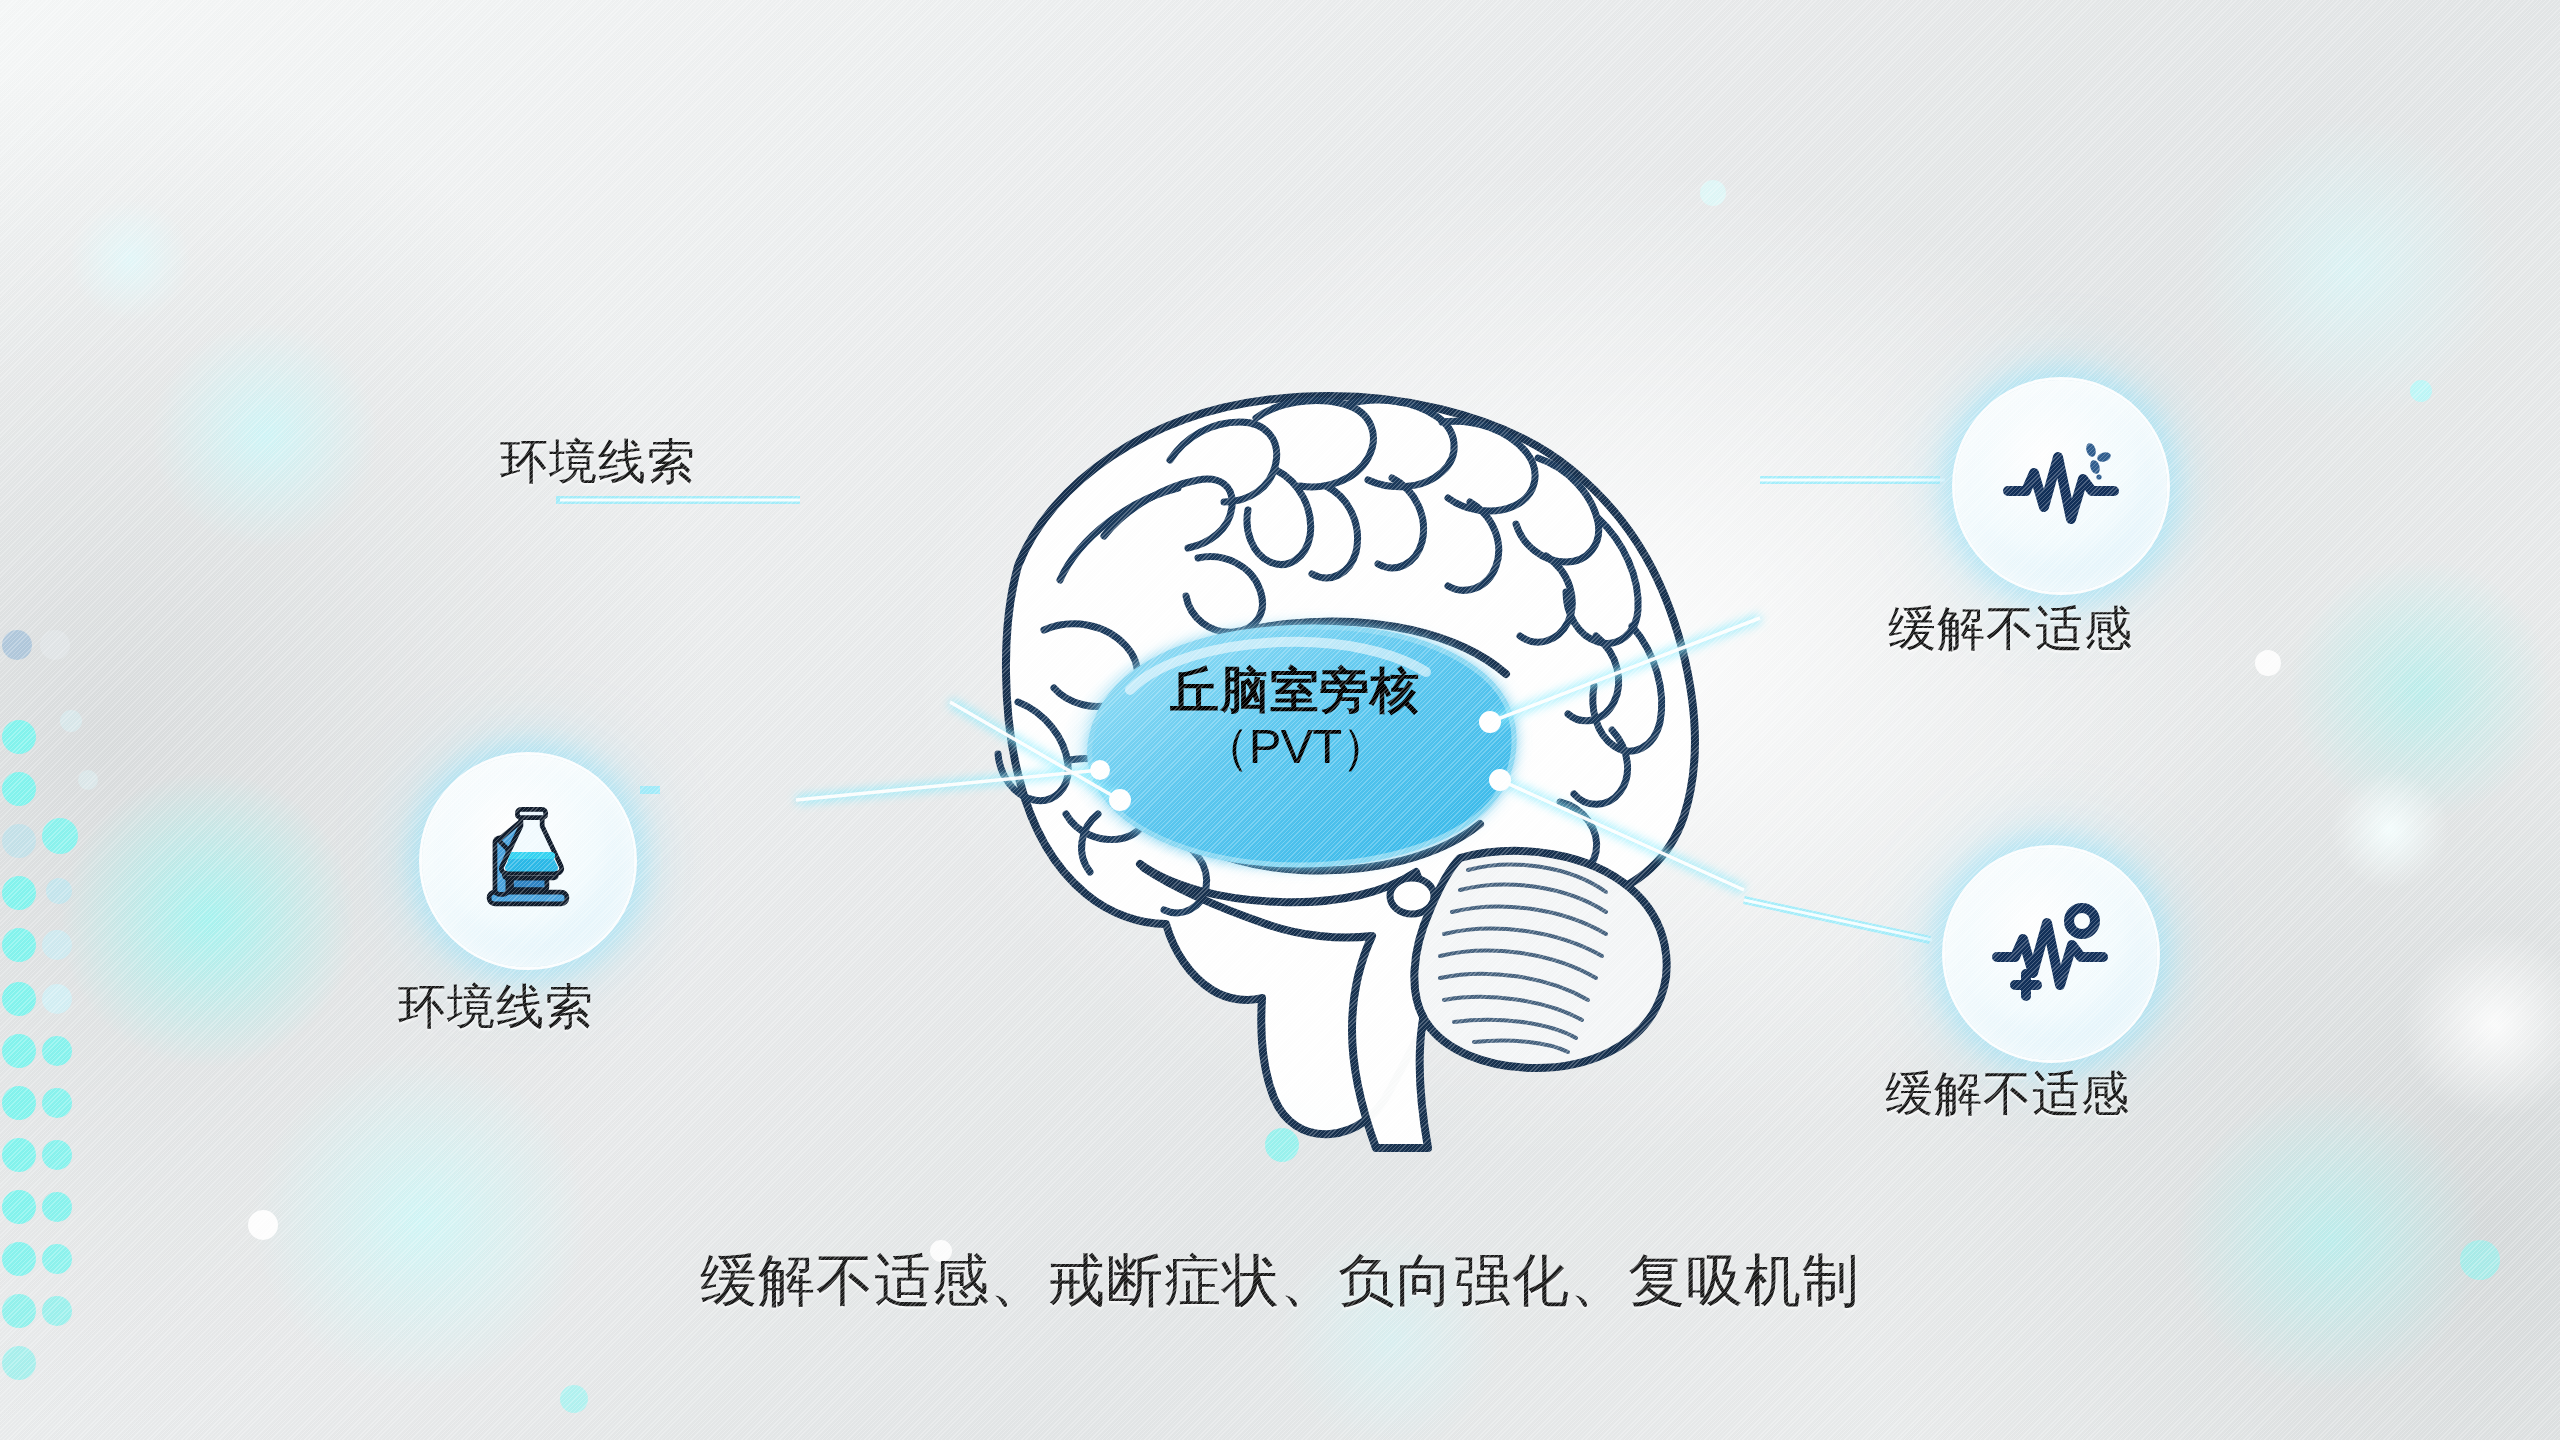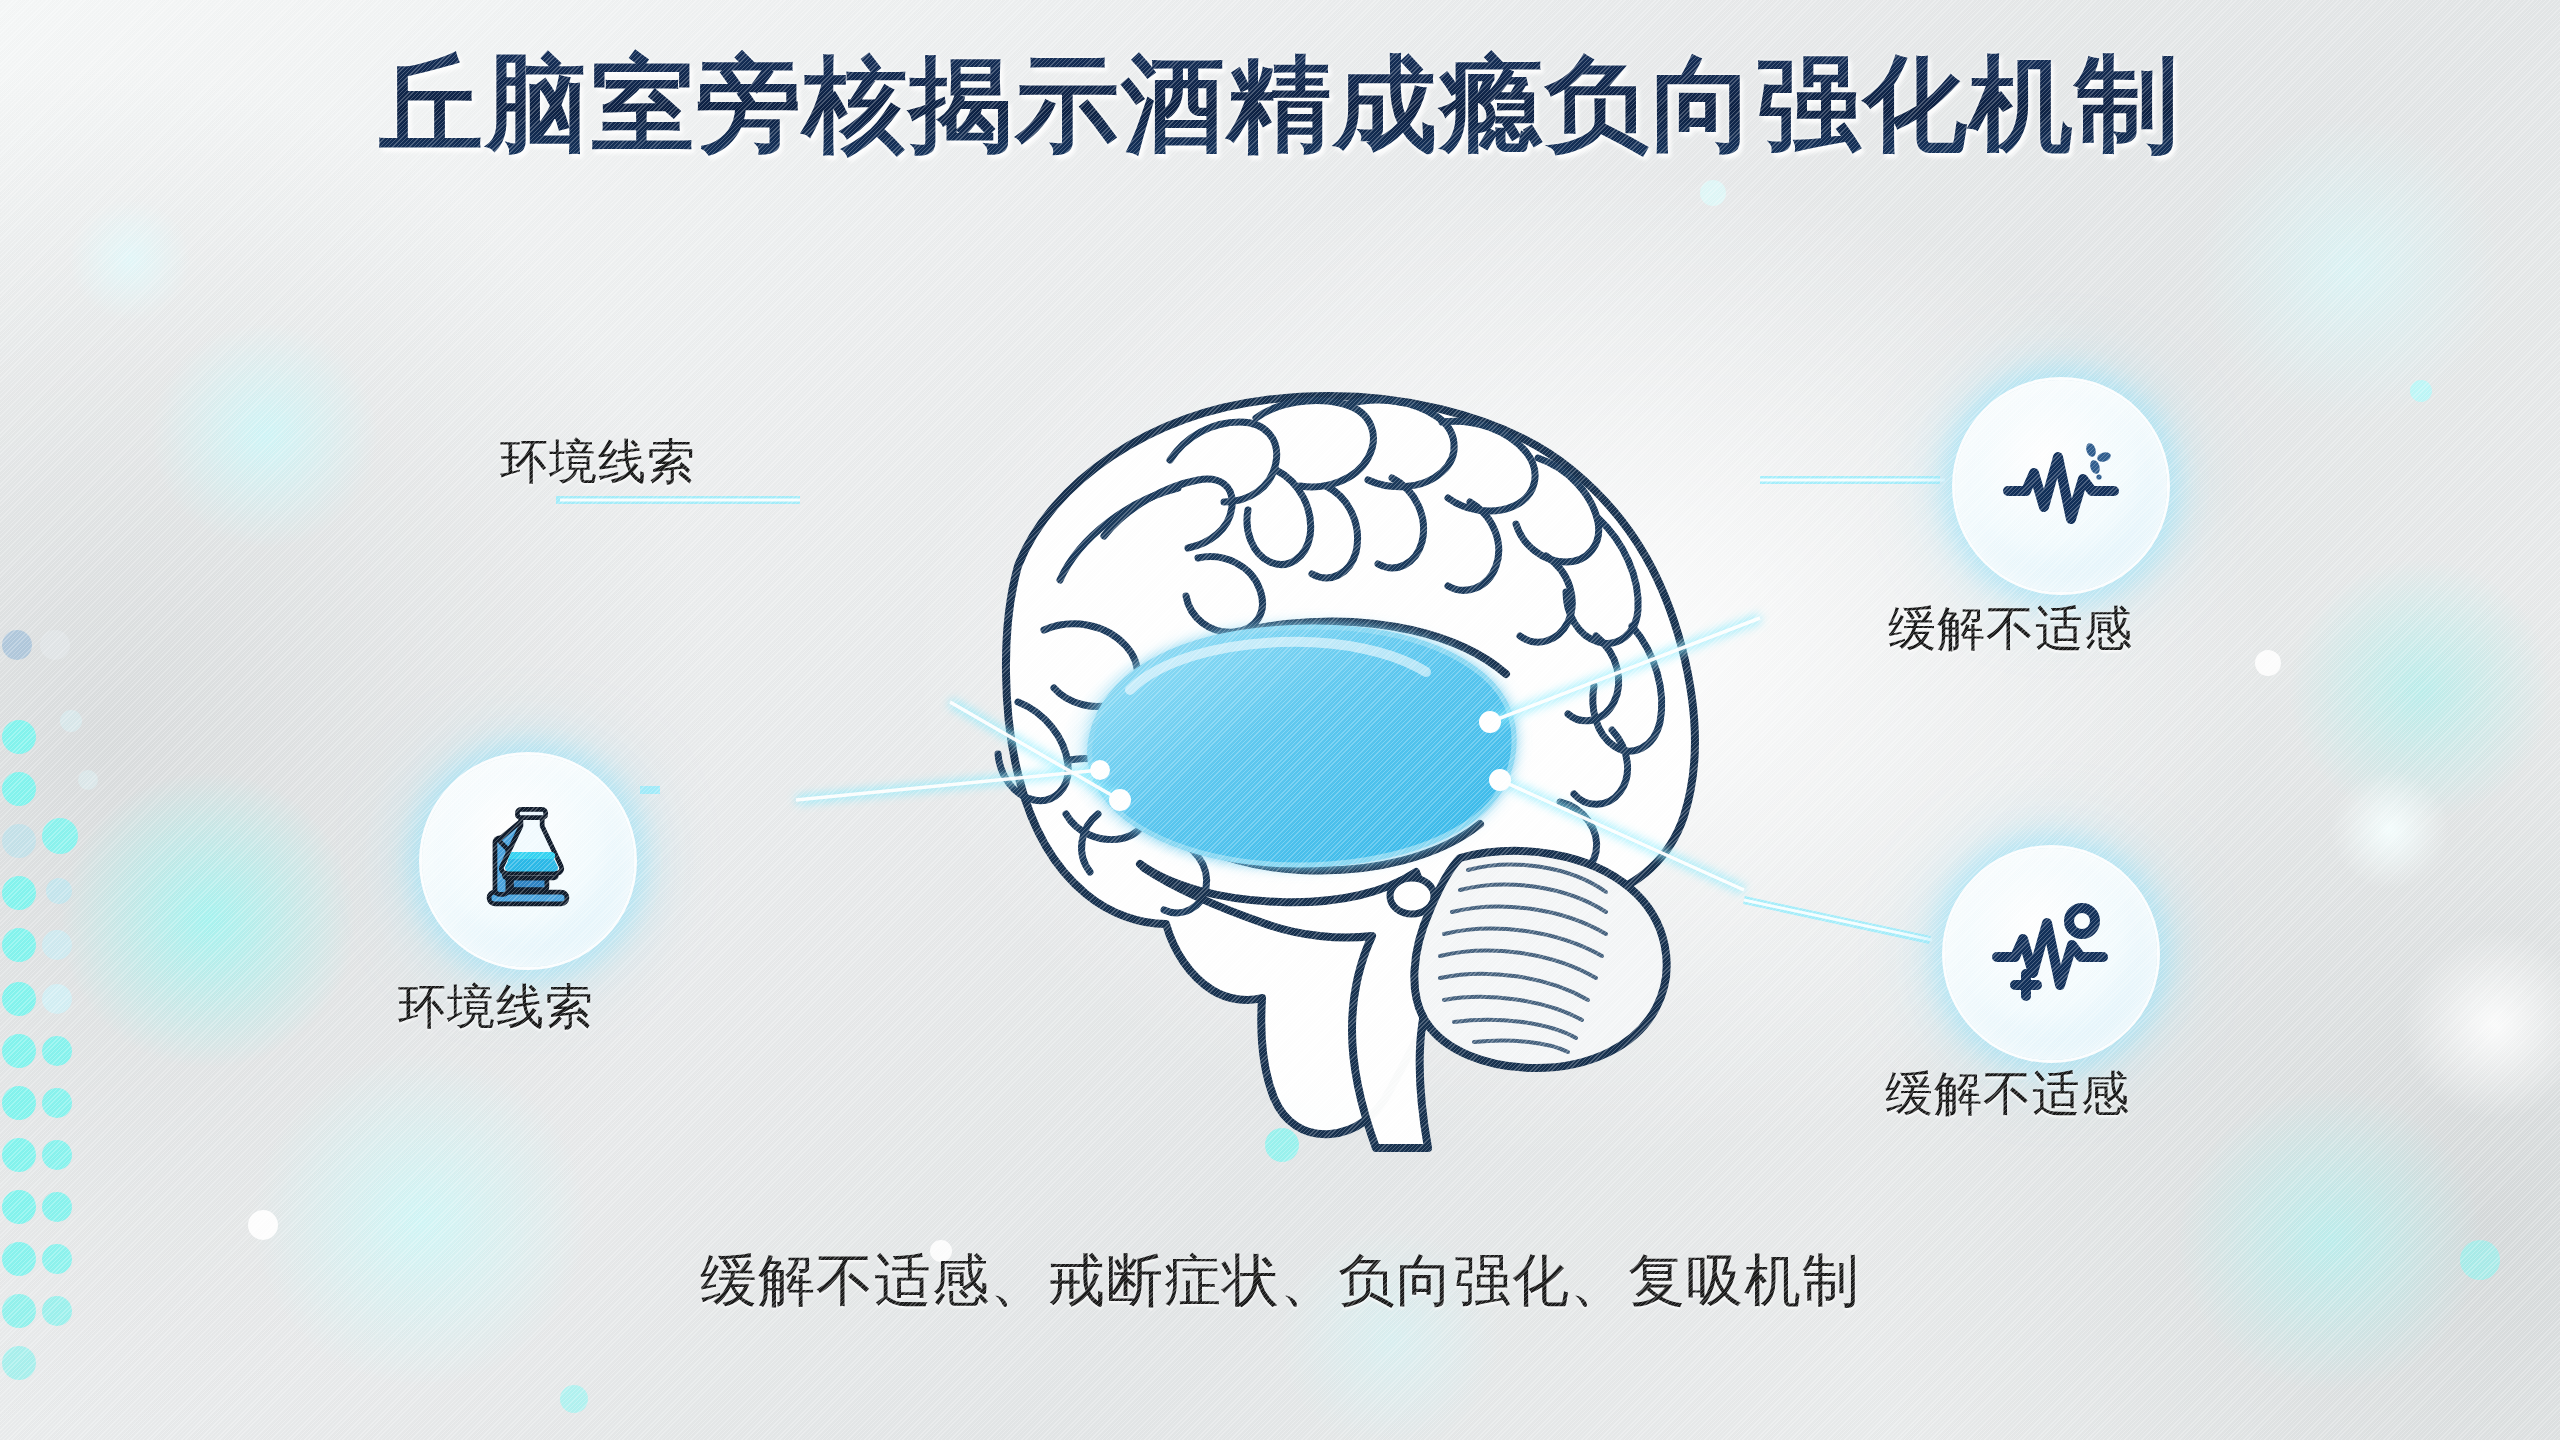--- a/index.html
+++ b/index.html
@@ -135,21 +135,20 @@
     <div class="dot" style="left:42px;top:602px;width:30px;height:30px;background:rgba(126,244,238,.9);"></div>
     <div class="dot" style="left:2px;top:652px;width:34px;height:34px;background:rgba(126,244,238,.9);"></div>
     <div class="dot" style="left:42px;top:654px;width:30px;height:30px;background:rgba(126,244,238,.85);"></div>
     <div class="dot" style="left:2px;top:704px;width:34px;height:34px;background:rgba(126,244,238,.8);"></div>
     <div class="dot" style="left:42px;top:706px;width:30px;height:30px;background:rgba(126,244,238,.7);"></div>
     <div class="dot" style="left:2px;top:756px;width:34px;height:34px;background:rgba(126,244,238,.6);"></div>
     <div class="dot" style="left:60px;top:120px;width:22px;height:22px;background:rgba(215,235,240,.7);"></div>
     <div class="dot" style="left:78px;top:180px;width:20px;height:20px;background:rgba(220,238,242,.6);"></div>
   </div>
 
-  <h1 id="title">丘脑室旁核揭示酒精成瘾负向强化机制</h1>
 
   <div id="brainWrap">
     <svg viewBox="0 0 1160 830" width="1160" height="830">
       <defs>
         <linearGradient id="pvtGrad" x1="0" y1="0" x2="1" y2="1">
           <stop offset="0%" stop-color="#9fe3f8"></stop>
           <stop offset="45%" stop-color="#5ec8f0"></stop>
           <stop offset="100%" stop-color="#34b8ea"></stop>
         </linearGradient>
         <radialGradient id="pvtGlow" cx="50%" cy="50%" r="50%">
@@ -274,20 +273,24 @@
       <path d="M1760 480 L1940 480"></path>
       <path d="M1744 900 L1930 940"></path>
     </g>
     <g stroke="#ffffff" stroke-width="3" fill="none" opacity=".9">
       <path d="M800 500 L560 500"></path>
       <path d="M1760 480 L1945 480"></path>
       <path d="M1744 900 L1932 940"></path>
     </g>
   </svg>
 
+  <div id="pvtLabel">
+    <div class="l1">丘脑室旁核</div>
+    <div class="l2">（PVT）</div>
+  </div>
 
   <div class="nlabel" style="left:500px;top:430px;">环境线索</div>
 
   <div class="badge" style="left:422px;top:755px;">
     <span>
       <svg width="118" height="118" viewBox="0 0 100 100">
 
         <path d="M22 78 h56 a5 5 0 0 1 0 10 H22 a5 5 0 0 1 0 -10 Z" fill="#4aa3dd" stroke="#0f1b2b" stroke-width="4"></path>
         <rect x="22" y="32" width="11" height="48" rx="4" fill="#4aa3dd" stroke="#0f1b2b" stroke-width="4"></rect>
         <path d="M25 34 L44 18 l8 8 -19 16 Z" fill="#4aa3dd" stroke="#0f1b2b" stroke-width="4" stroke-linejoin="round"></path>

